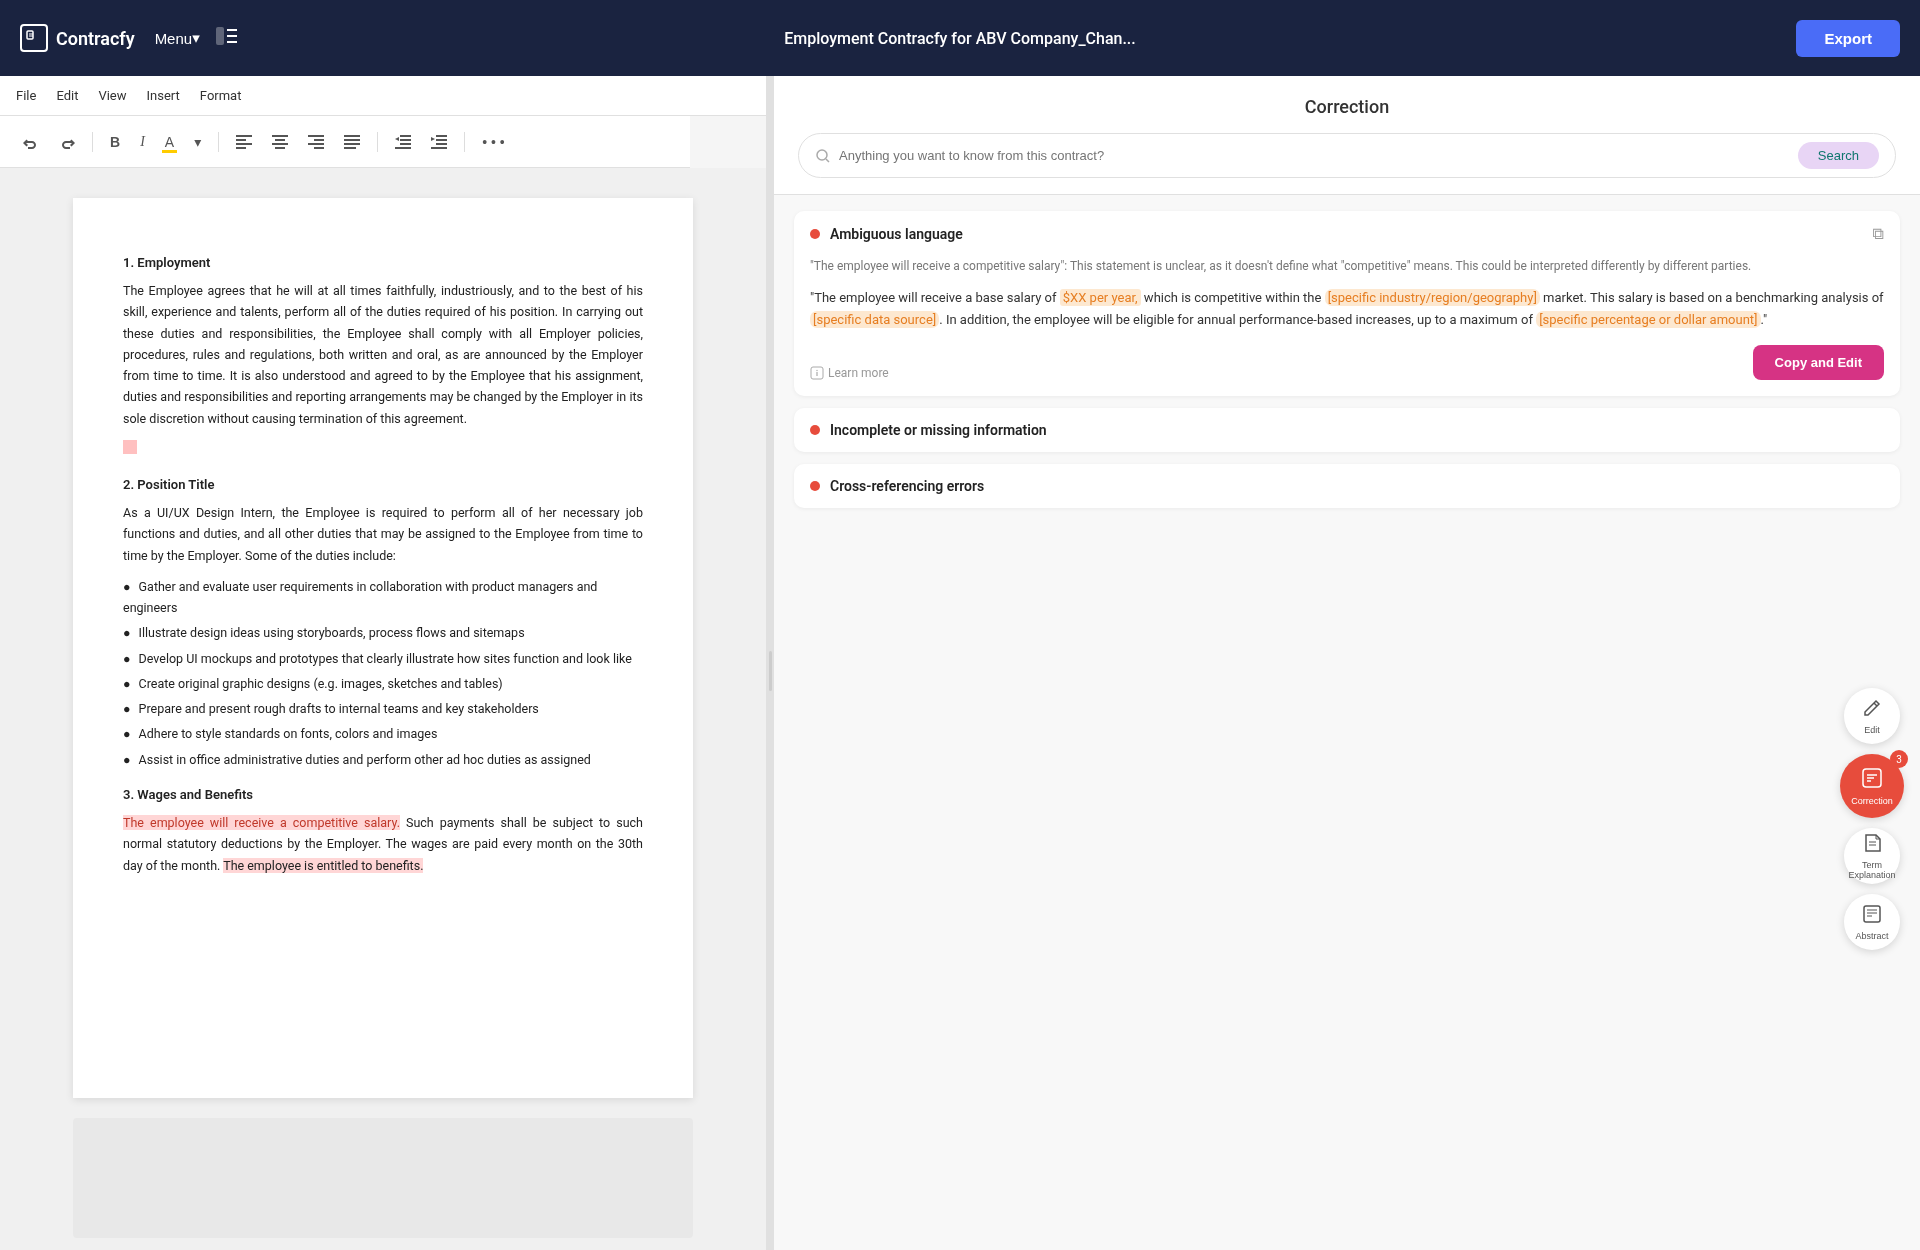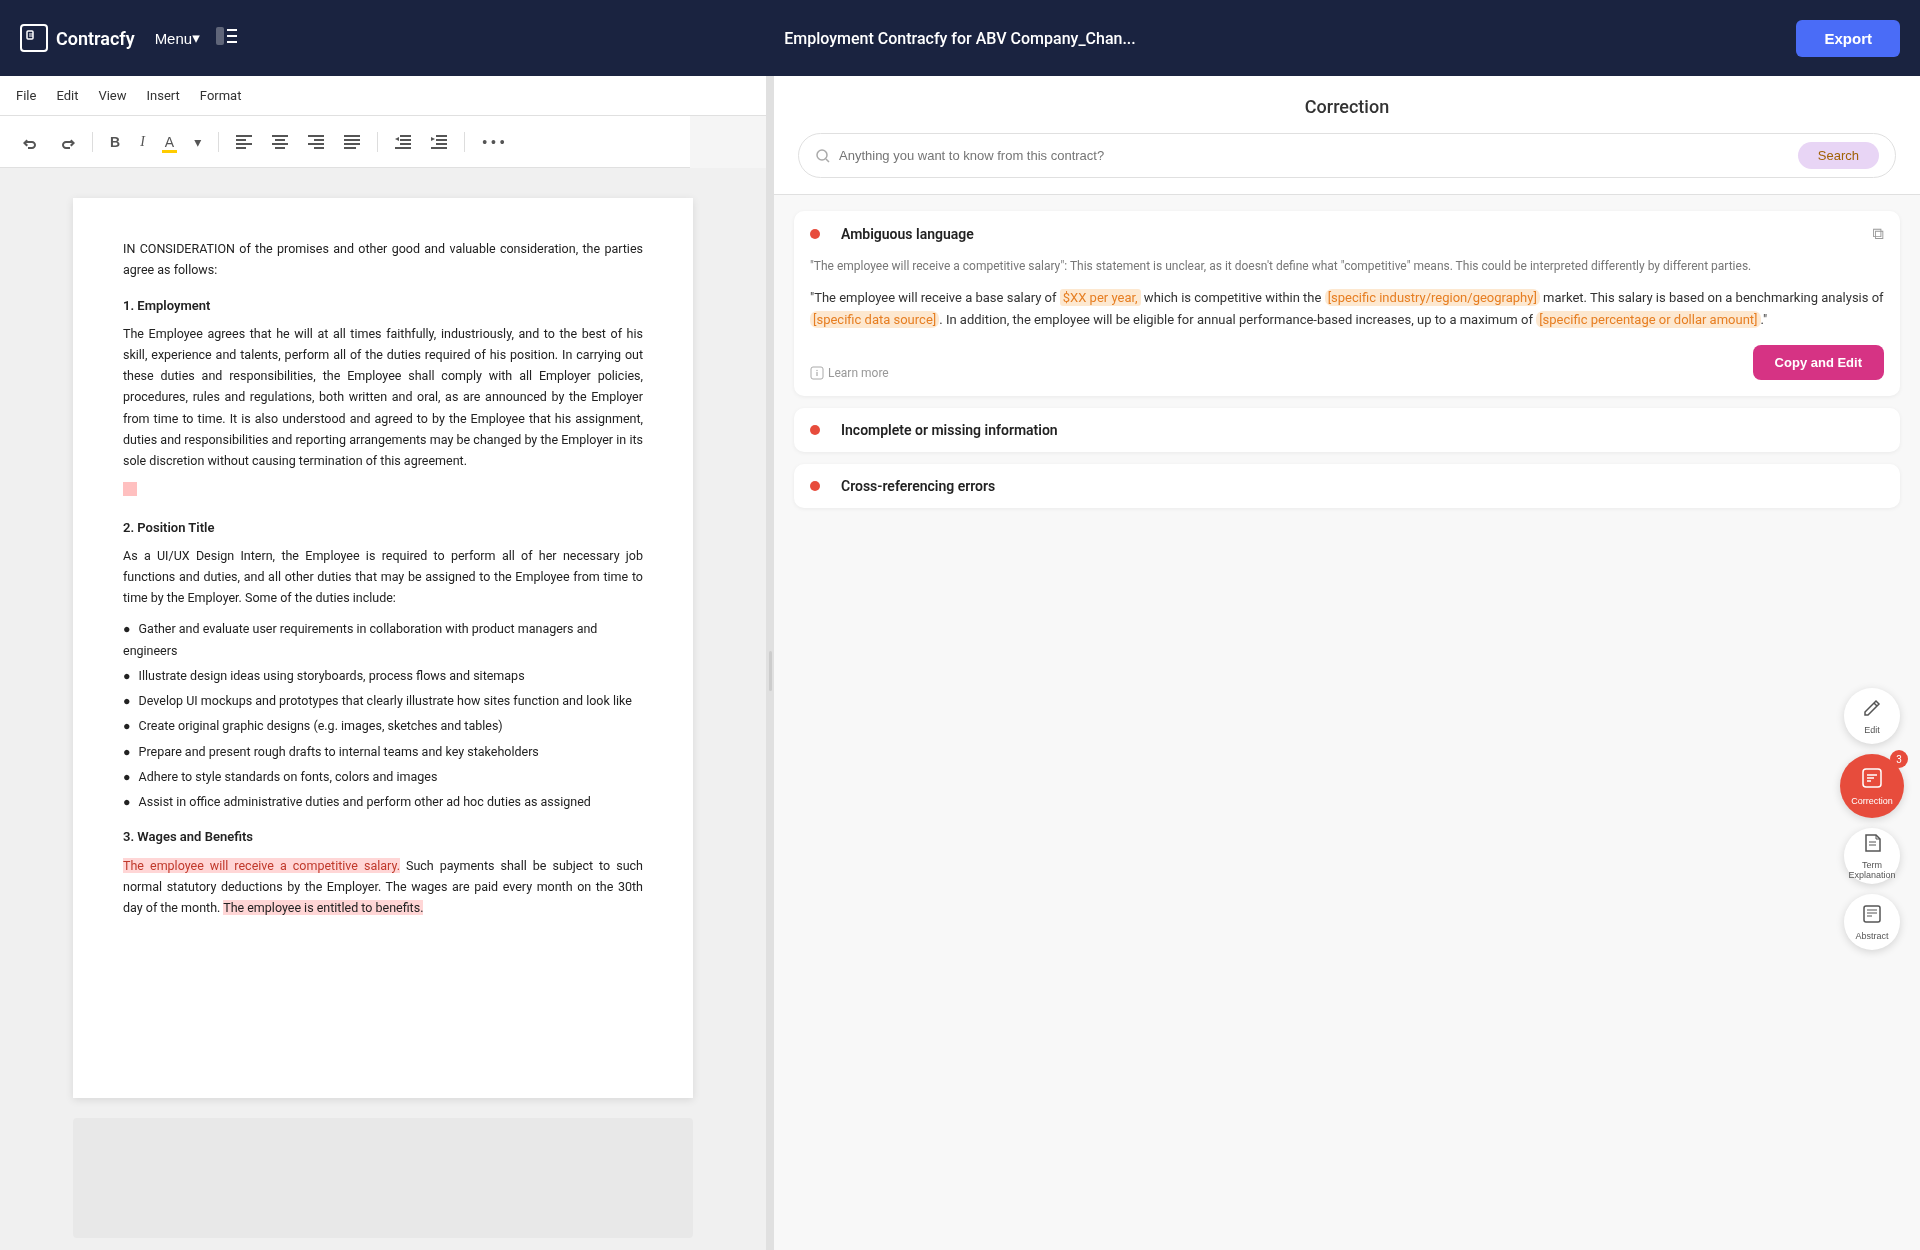--- a/index.html
+++ b/index.html
@@ -183,21 +183,21 @@
     .search-bar input {
       flex: 1;
       border: none;
       outline: none;
       font-size: 13px;
       color: #999;
       background: transparent;
     }
     .search-bar-btn {
       background: #e8d5f5;
-      color: #a16207;
+      color: #0f766e;
       border: none;
       padding: 6px 20px;
       border-radius: 20px;
       font-size: 13px;
       font-weight: 500;
       cursor: pointer;
     }
 
     
     .corrections-list {
@@ -209,21 +209,21 @@
       background: white;
       border-radius: 10px;
       margin-bottom: 12px;
       overflow: hidden;
       box-shadow: 0 1px 4px rgba(0,0,0,0.06);
     }
     .correction-card-header {
       padding: 14px 16px;
       display: flex;
       align-items: center;
-      gap: 21px;
+      gap: 10px;
       cursor: pointer;
     }
     .red-dot {
       width: 10px;
       height: 10px;
       background: #e74c3c;
       border-radius: 50%;
       flex-shrink: 0;
     }
     .card-title {
@@ -466,21 +466,20 @@
             <rect x="5" y="8" width="11" height="2"></rect>
             <rect x="0" y="12" width="16" height="2"></rect>
           </svg>
       </button>
       <div class="toolbar-separator"></div>
       <button class="toolbar-btn">• • •</button>
     </div>
 
     <div style="padding: 10px; flex:1; overflow-y:auto; background:#f0f0f0;">
       <div class="doc-page">
-        <p>IN CONSIDERATION of the promises and other good and valuable consideration, the parties agree as follows:</p>
 
         <h3>1. Employment</h3>
         <p>The Employee agrees that he will at all times faithfully, industriously, and to the best of his skill, experience and talents, perform all of the duties required of his position. In carrying out these duties and responsibilities, the Employee shall comply with all Employer policies, procedures, rules and regulations, both written and oral, as are announced by the Employer from time to time. It is also understood and agreed to by the Employee that his assignment, duties and responsibilities and reporting arrangements may be changed by the Employer in its sole discretion without causing termination of this agreement.</p>
         <div class="small-pink-box"></div>
 
         <h3>2. Position Title</h3>
         <p>As a UI/UX Design Intern, the Employee is required to perform all of her necessary job functions and duties, and all other duties that may be assigned to the Employee from time to time by the Employer. Some of the duties include:</p>
 
         <ul>
           <li>Gather and evaluate user requirements in collaboration with product managers and engineers</li>

